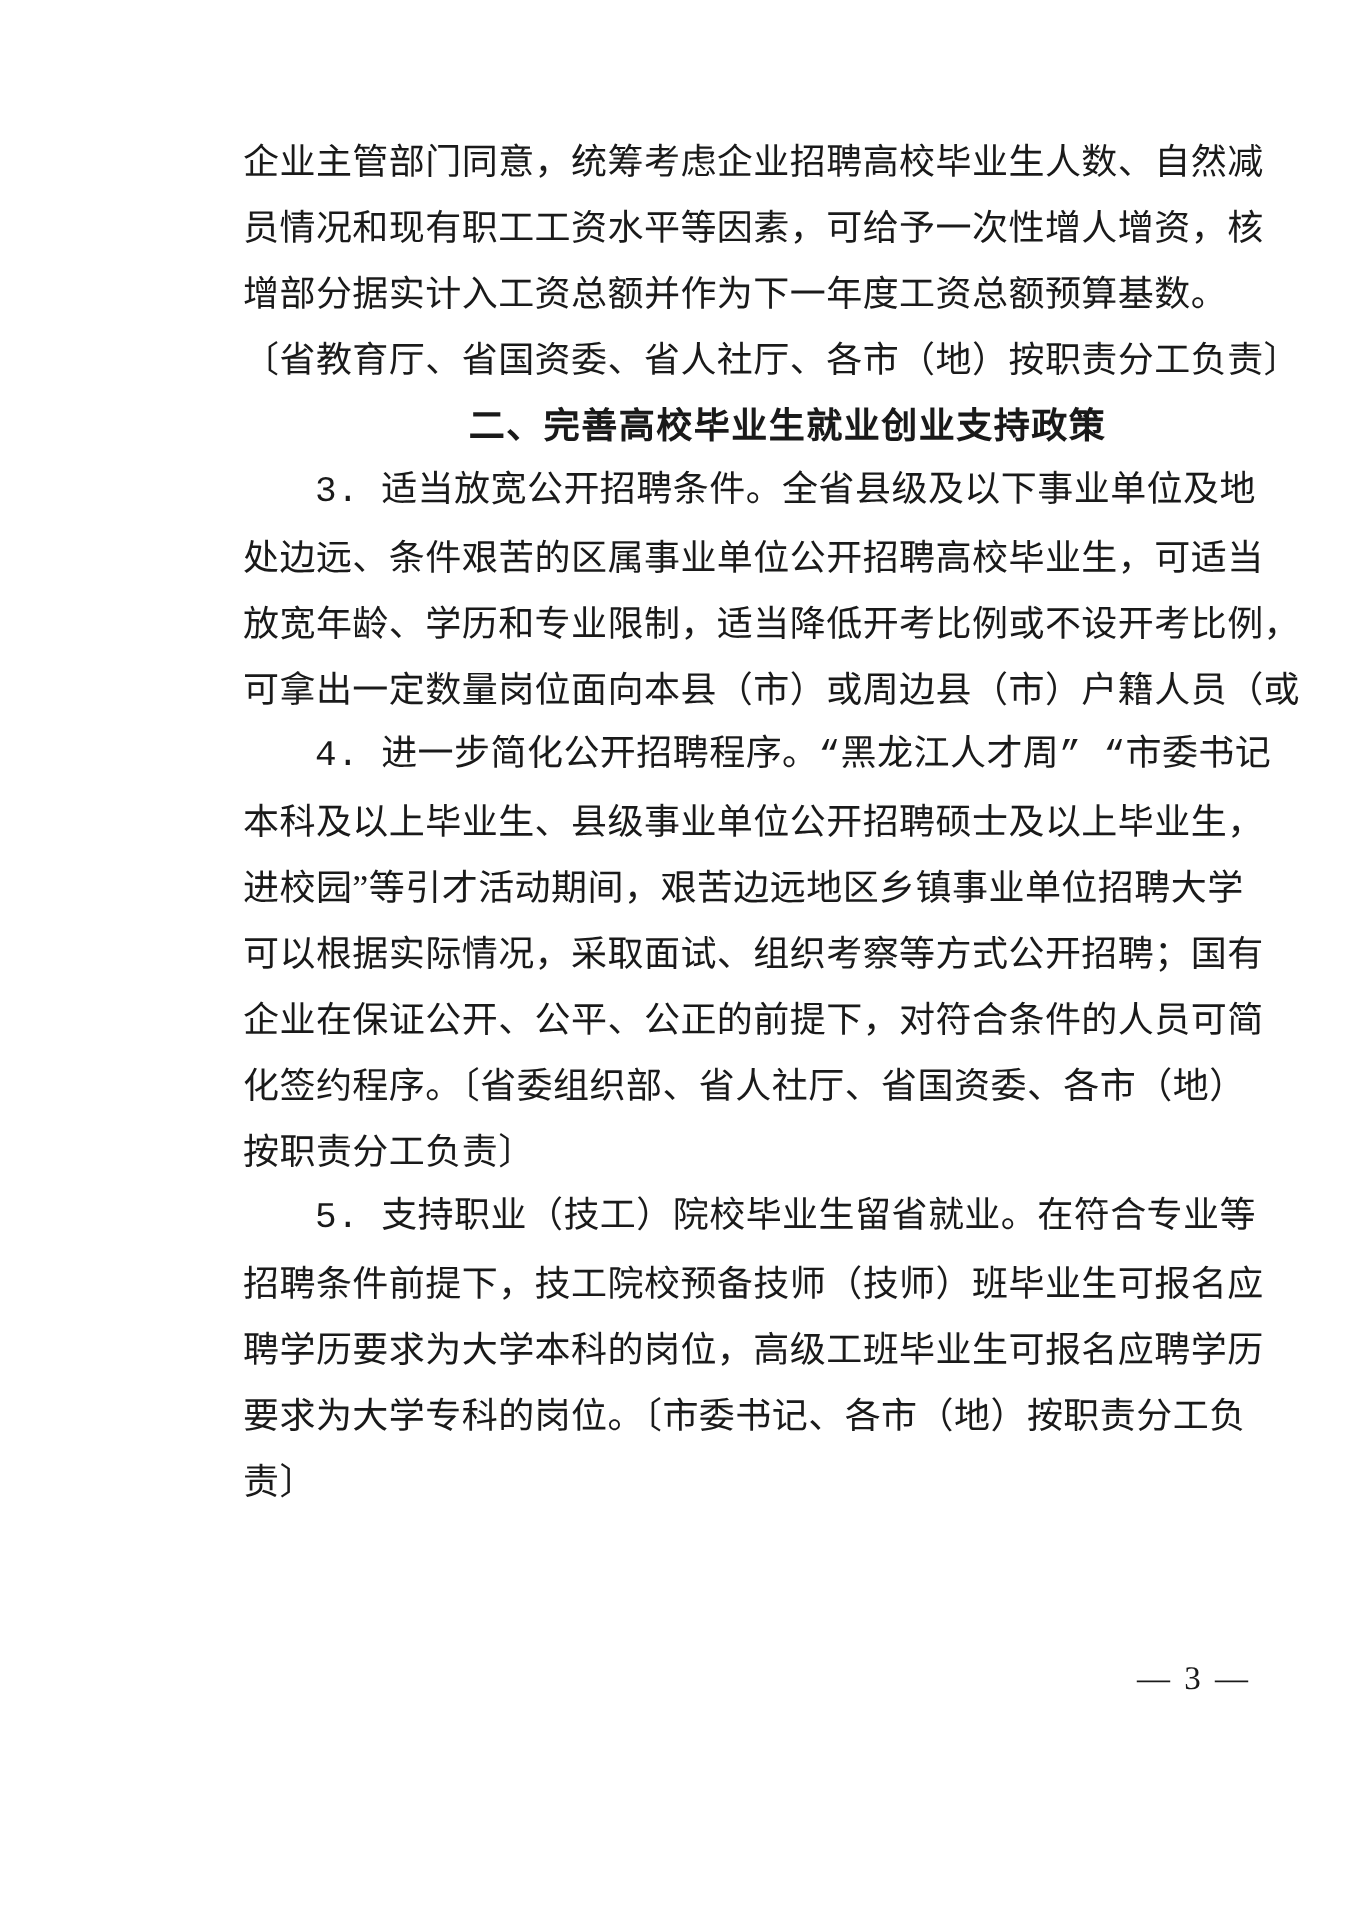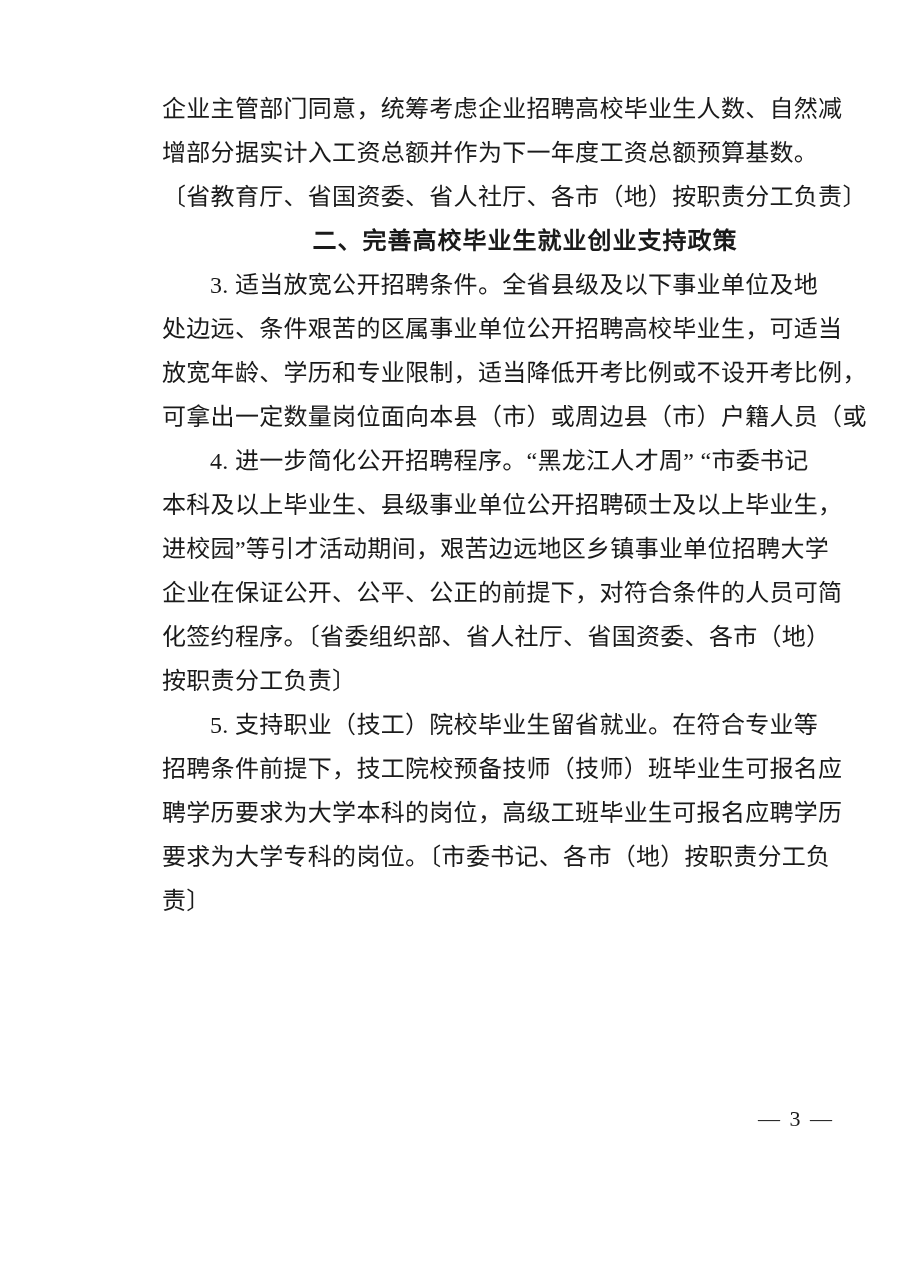--- a/index.html
+++ b/index.html
@@ -32,20 +32,21 @@
     height: 44px;
     line-height: 44px;
     font-size: 24px;
     letter-spacing: 0.3px;
     white-space: nowrap;
     color: #1a1a1a;
   }
 
   .line.indent {
     padding-left: 48px;
+    font-family: Liberation Mono, monospace;
   }
 
   .line.heading {
     font-family: "Liberation Sans", "DejaVu Sans", sans-serif;
     font-weight: 700;
     padding-left: 48px;
     letter-spacing: 1px;
     font-size: 24px;
     text-align: center;
   }
@@ -61,33 +62,35 @@
   }
 </style>
 </head>
 <body>
 
 <div class="page">
 
   <div class="content">
 
     <div class="line">企业主管部门同意，统筹考虑企业招聘高校毕业生人数、自然减</div>
+    <div class="line">员情况和现有职工工资水平等因素，可给予一次性增人增资，核</div>
     <div class="line">增部分据实计入工资总额并作为下一年度工资总额预算基数。</div>
     <div class="line">〔省教育厅、省国资委、省人社厅、各市（地）按职责分工负责〕</div>
 
     <div class="line heading">二、完善高校毕业生就业创业支持政策</div>
 
     <div class="line indent">3. 适当放宽公开招聘条件。全省县级及以下事业单位及地</div>
     <div class="line">处边远、条件艰苦的区属事业单位公开招聘高校毕业生，可适当</div>
     <div class="line">放宽年龄、学历和专业限制，适当降低开考比例或不设开考比例，</div>
     <div class="line">可拿出一定数量岗位面向本县（市）或周边县（市）户籍人员（或</div>
 
     <div class="line indent">4. 进一步简化公开招聘程序。“黑龙江人才周” “市委书记</div>
     <div class="line">本科及以上毕业生、县级事业单位公开招聘硕士及以上毕业生，</div>
     <div class="line">进校园”等引才活动期间，艰苦边远地区乡镇事业单位招聘大学</div>
+    <div class="line">可以根据实际情况，采取面试、组织考察等方式公开招聘；国有</div>
     <div class="line">企业在保证公开、公平、公正的前提下，对符合条件的人员可简</div>
     <div class="line">化签约程序。〔省委组织部、省人社厅、省国资委、各市（地）</div>
     <div class="line">按职责分工负责〕</div>
 
     <div class="line indent">5. 支持职业（技工）院校毕业生留省就业。在符合专业等</div>
     <div class="line">招聘条件前提下，技工院校预备技师（技师）班毕业生可报名应</div>
     <div class="line">聘学历要求为大学本科的岗位，高级工班毕业生可报名应聘学历</div>
     <div class="line">要求为大学专科的岗位。〔市委书记、各市（地）按职责分工负</div>
     <div class="line">责〕</div>
 

